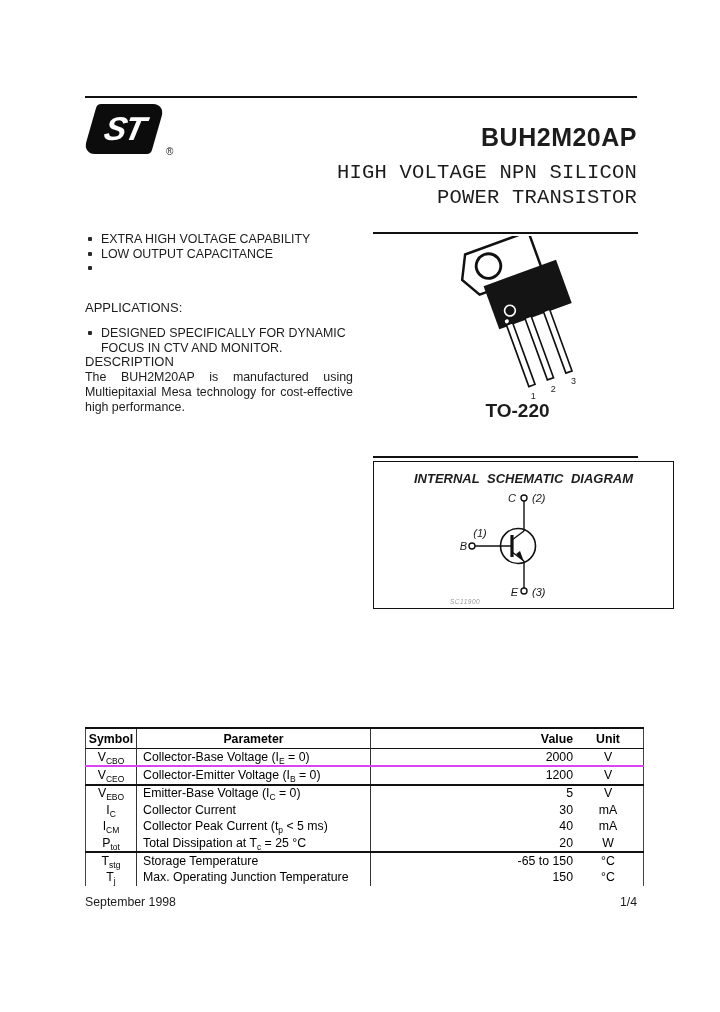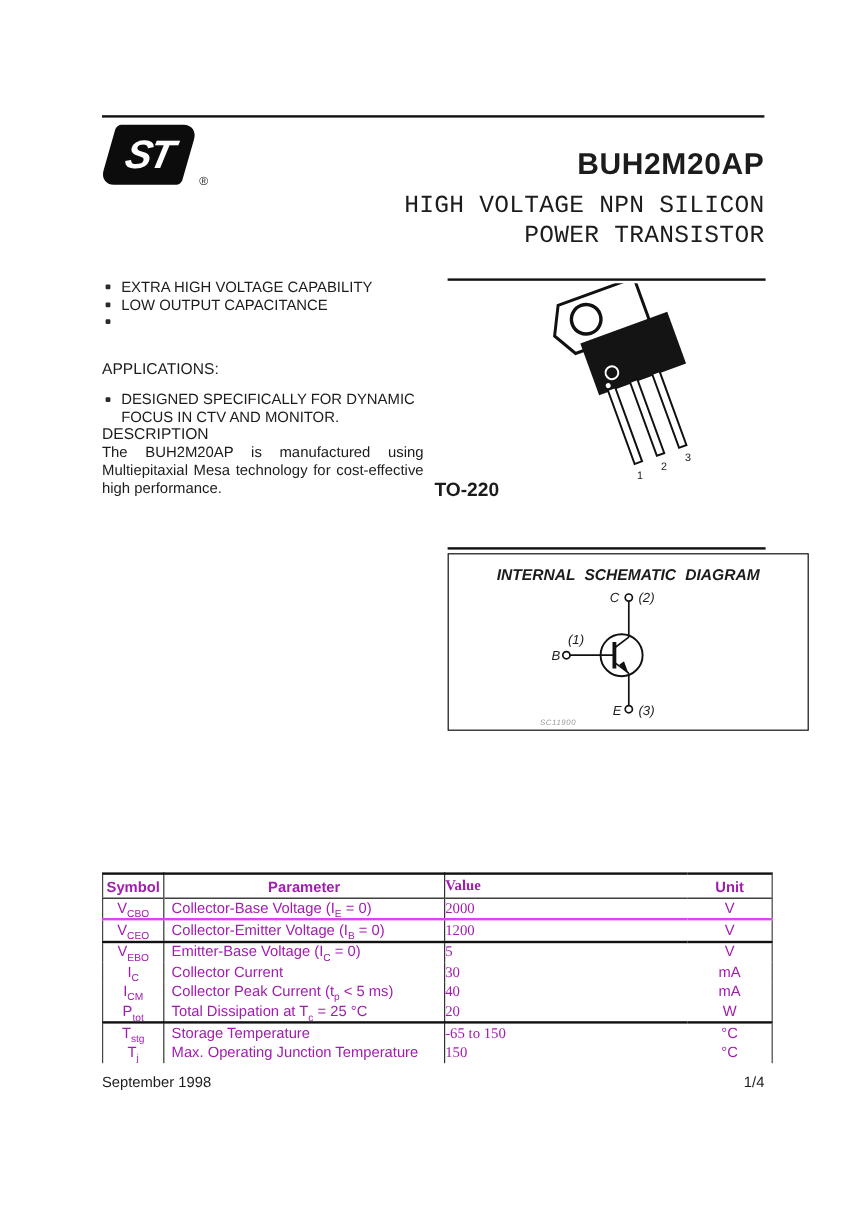--- a/index.html
+++ b/index.html
@@ -25,41 +25,41 @@
   .heading{position:absolute;left:85px;font-weight:normal;font-size:13px;}
   .app-head{top:300px;}
   .app-list{position:absolute;left:88px;top:326px;width:272px;font-size:12.4px;line-height:14.6px;}
   .desc-head{top:354px;}
   .desc-body{position:absolute;left:85px;top:370px;width:268px;font-size:12.4px;line-height:15.2px;text-align:justify;}
 
   
   .pkg-rule-a{position:absolute;left:373px;top:232px;width:265px;height:2px;background:#111;}
   .pkg-rule-b{position:absolute;left:373px;top:456px;width:265px;height:2px;background:#111;}
   .pkg-svg{position:absolute;left:373px;top:236px;}
-  .pkg-caption{position:absolute;left:362px;top:400px;width:265px;text-align:left;font-weight:bold;font-size:16px;}
+  .pkg-caption{position:absolute;left:385px;top:400px;width:265px;text-align:center;font-weight:bold;font-size:19px;}
 
   
   .schem-box{position:absolute;left:373px;top:461px;width:301px;height:148px;border:1.5px solid #111;box-sizing:border-box;font-style:italic;}
   .schem-title{margin-top:9px;text-align:center;font-weight:bold;font-size:13px;word-spacing:4px;}
   .schem-svg{position:absolute;left:0;top:22px;}
   .svg-label{font-size:11px;fill:#1c1c1c;}
   .svg-code{font-size:6.5px;fill:#9a9a9a;letter-spacing:.5px;}
 
   
   .ratings-title{position:absolute;left:85px;top:705px;font-weight:bold;font-size:13px;word-spacing:6px;}
   .ratings{position:absolute;left:85px;top:727px;width:555px;border-collapse:collapse;table-layout:fixed;
-           font-size:12.3px;color:#a21caf;border-left:1px solid #444;border-right:1px solid #444;border-top:2px solid #111;}
+           font-size:12.3px;color:#000000;border-left:1px solid #444;border-right:1px solid #444;border-top:2px solid #111;}
   .ratings th{font-weight:bold;height:19px;padding:0;}
   .ratings td{height:16.4px;padding:0;vertical-align:middle;line-height:13px;}
   .ratings .hdr{border-bottom:1.5px solid #111;}
   .ratings tr.b1{border-bottom:2px solid #d946ef;}
   .ratings tr.b2{border-bottom:2px solid #111;}
   .c-sym{width:50px;text-align:center;border-right:1px solid #333;}
   .c-par{width:233px;text-align:left;padding-left:6px !important;border-right:1px solid #333;}
-  .c-val{width:202px;text-align:left;font-family:Liberation Serif, serif;}
+  .c-val{width:202px;text-align:right;}
   .c-unit{width:70px;text-align:center;}
   sub{font-size:8.5px;line-height:0;}
 
   .footer-date{position:absolute;left:85px;top:895px;font-size:12.3px;}
   .footer-page{position:absolute;right:83px;top:895px;font-size:12.3px;}
 </style>
 </head>
 <body>
 
 <div class="page">

